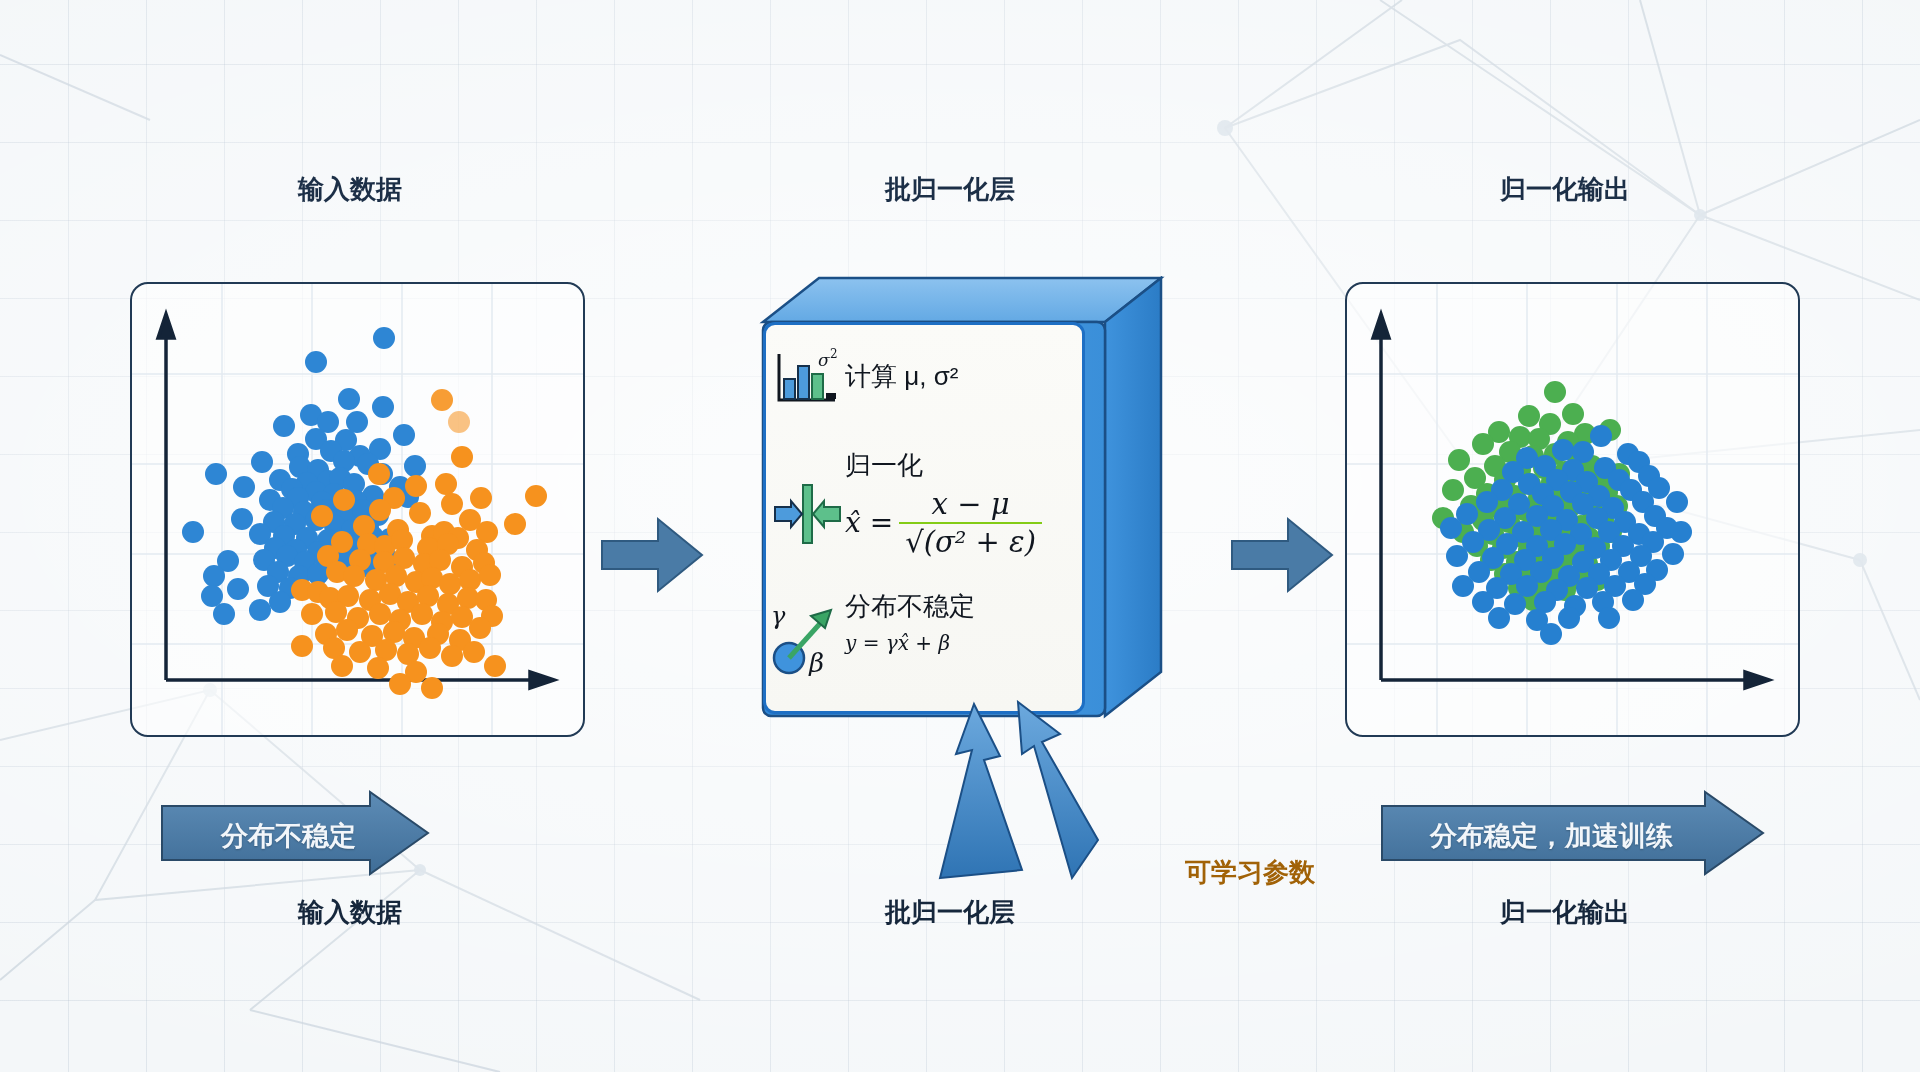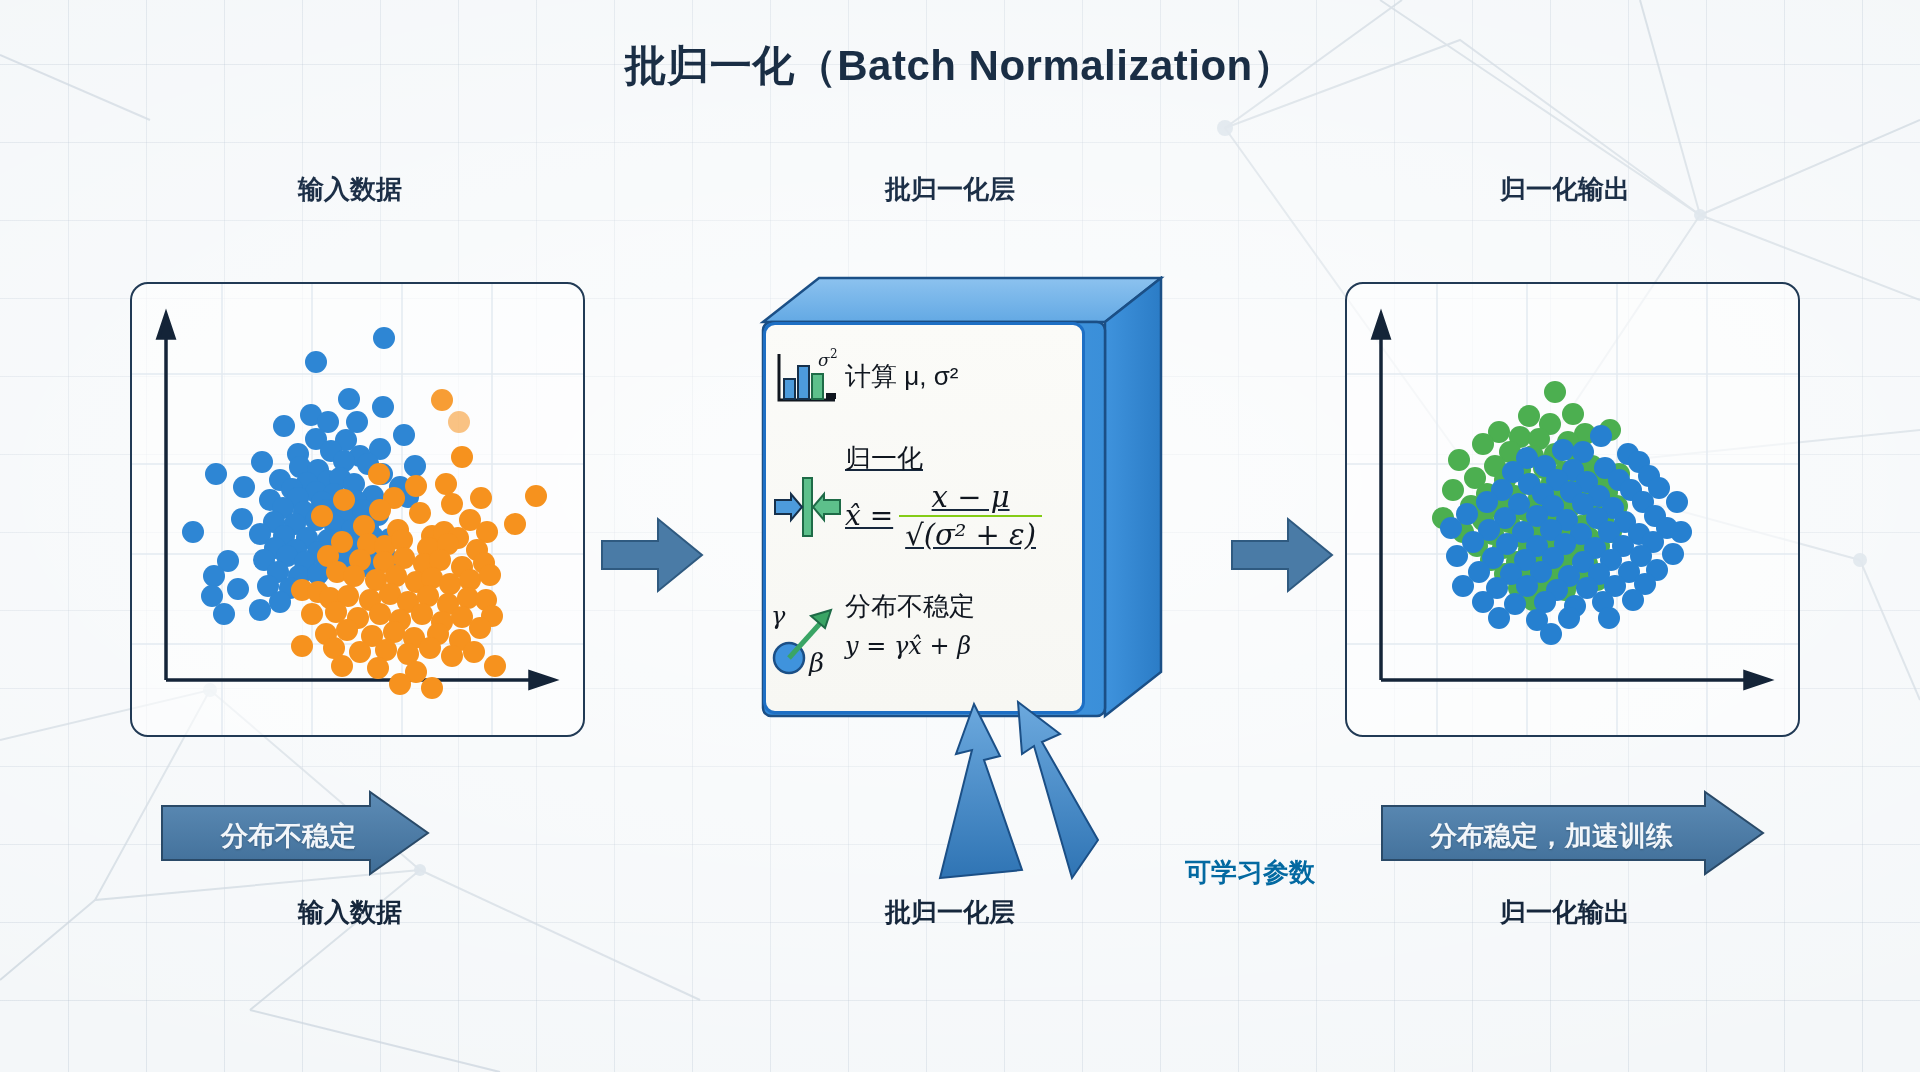--- a/index.html
+++ b/index.html
@@ -70,21 +70,21 @@
 
   
   .flow-arrow{position:absolute;}
   .band-arrow{position:absolute;}
   .band-text{
     position:absolute;color:#f2f6fa;font-size:27px;font-weight:700;
     text-shadow:0 1px 2px rgba(0,0,0,.25);
     white-space:nowrap;
   }
   .callout-text{
-    position:absolute;font-size:26px;font-weight:700;color:#0369a1;white-space:nowrap;
+    position:absolute;font-size:26px;font-weight:700;color:#a16207;white-space:nowrap;
   }
   svg{display:block;}
 </style>
 </head>
 <body>
 
 <div id="stage">
 
   <div class="bg-grid"></div>
   <svg class="bg-net" width="1920" height="1072">
@@ -107,21 +107,20 @@
     <g fill="#d3dde6" opacity=".9">
       <circle cx="1225" cy="128" r="8"></circle>
       <circle cx="1700" cy="215" r="6"></circle>
       <circle cx="1860" cy="560" r="7"></circle>
       <circle cx="210" cy="690" r="7"></circle>
       <circle cx="420" cy="870" r="6"></circle>
     </g>
   </svg>
   <div class="bg-wash"></div>
 
-  <div class="title">批归一化（Batch Normalization）</div>
 
   <div class="panel-title" style="left:130px;top:172px;width:440px;">输入数据</div>
 
   <div class="plot-card" style="left:130px;top:282px;width:455px;height:455px;">
     <svg class="plot-svg" width="451" height="451" viewBox="0 0 451 451">
       <g stroke="#e3eaf0" stroke-width="1.5">
         <line x1="0" y1="90" x2="451" y2="90"></line>
           <line x1="0" y1="180" x2="451" y2="180"></line>
         <line x1="0" y1="270" x2="451" y2="270"></line>
           <line x1="0" y1="360" x2="451" y2="360"></line>
@@ -379,21 +378,21 @@
             <rect x="55" y="45" width="10" height="6" fill="#10161f"></rect>
             <text x="47" y="18" font-size="17" font-style="italic" font-family="DejaVu Serif, Liberation Serif, serif" fill="#10161f">σ</text>
             <text x="59" y="10" font-size="12" font-family="DejaVu Serif, Liberation Serif, serif" fill="#10161f">2</text>
           </svg>
         </div>
         <div class="row-text" style="padding-top:12px;">
           <span>计算 μ, σ²</span>
         </div>
       </div>
 
-      <div class="row" style="left:6px;top:120px;width:316px;text-decoration:underline;">
+      <div class="row" style="left:6px;top:127px;width:316px;">
         <div class="row-icon" style="padding-top:30px;">
           <svg width="72" height="70" viewBox="0 0 72 70">
             <rect x="32" y="6" width="9" height="58" fill="#5dc08b" stroke="#1e6b47" stroke-width="2"></rect>
             <path d="M4 28 H20 V22 L31 35 L20 48 V42 H4 Z" fill="#4d9bdc" stroke="#16304b" stroke-width="2"></path>
             <path d="M69 28 H53 V22 L42 35 L53 48 V42 H69 Z" fill="#5dc08b" stroke="#1e6b47" stroke-width="2"></path>
           </svg>
         </div>
         <div class="row-text">
           <div>归一化</div>
           <div class="eqrow">
@@ -411,21 +410,21 @@
           <svg width="76" height="80" viewBox="0 0 76 80">
             <circle cx="20" cy="62" r="15" fill="#3f93dd" stroke="#1b4f86" stroke-width="2.5"></circle>
             <path d="M20 62 L56 22" stroke="#3aa565" stroke-width="5" fill="none"></path>
             <polygon points="62,14 42,20 56,32" fill="#3aa565" stroke="#1e6b47" stroke-width="2"></polygon>
             <text x="2" y="28" font-size="24" font-style="italic" font-family="DejaVu Serif, Liberation Serif, serif" fill="#10161f">γ</text>
             <text x="40" y="76" font-size="26" font-style="italic" font-family="DejaVu Serif, Liberation Serif, serif" fill="#10161f">β</text>
           </svg>
         </div>
         <div class="row-text">
           <div>分布不稳定</div>
-          <div class="mathserif" style="font-size:24px;margin-top:8px;">y = γx̂ + β</div>
+          <div class="mathserif" style="font-size:20px;margin-top:8px;">y = γx̂ + β</div>
         </div>
       </div>
     </div>
   </div>
 
   <svg style="position:absolute;left:930px;top:700px;" width="250" height="190">
     <defs>
       <linearGradient id="calloutgrad" x1="0" y1="1" x2="0" y2="0">
         <stop offset="0%" stop-color="#2f74b4"></stop>
           <stop offset="100%" stop-color="#6ca9de"></stop>

